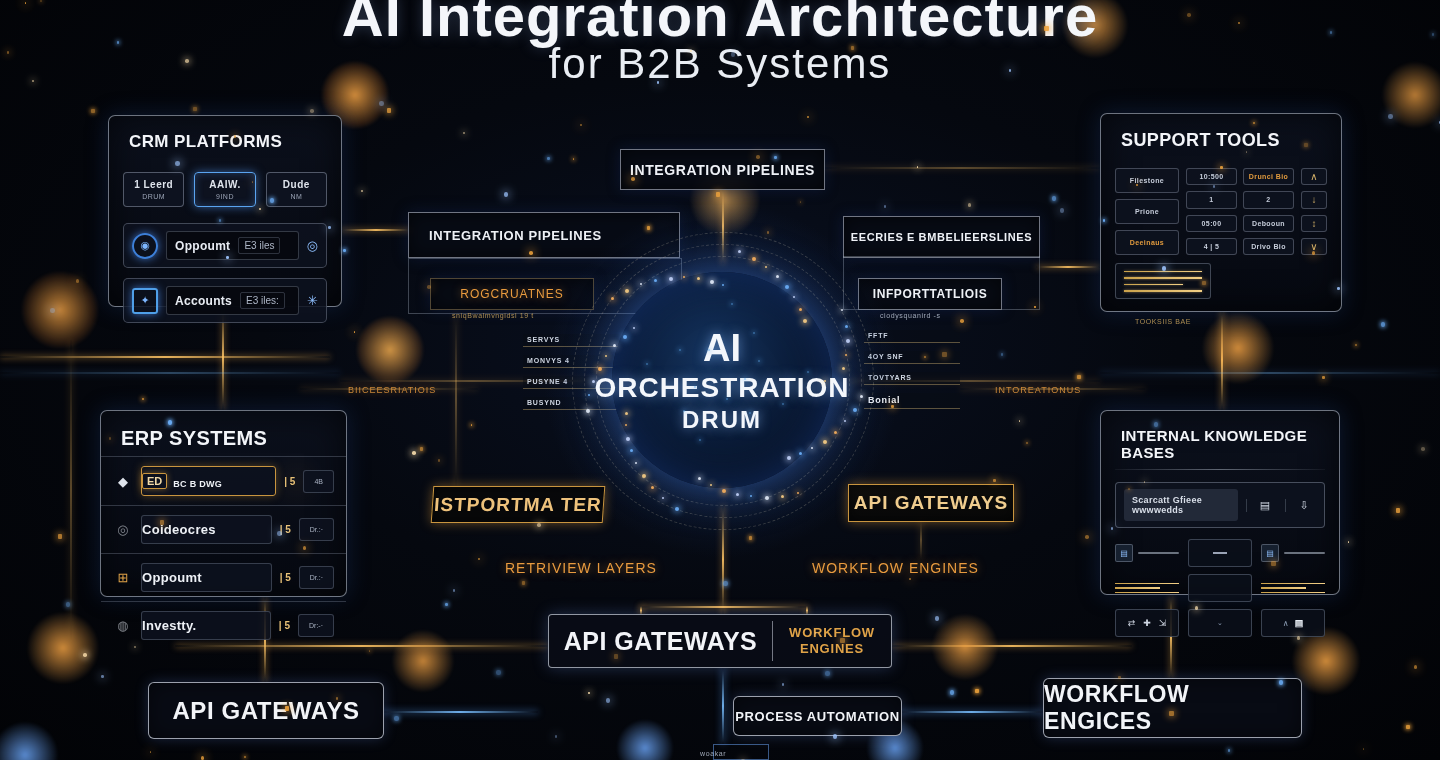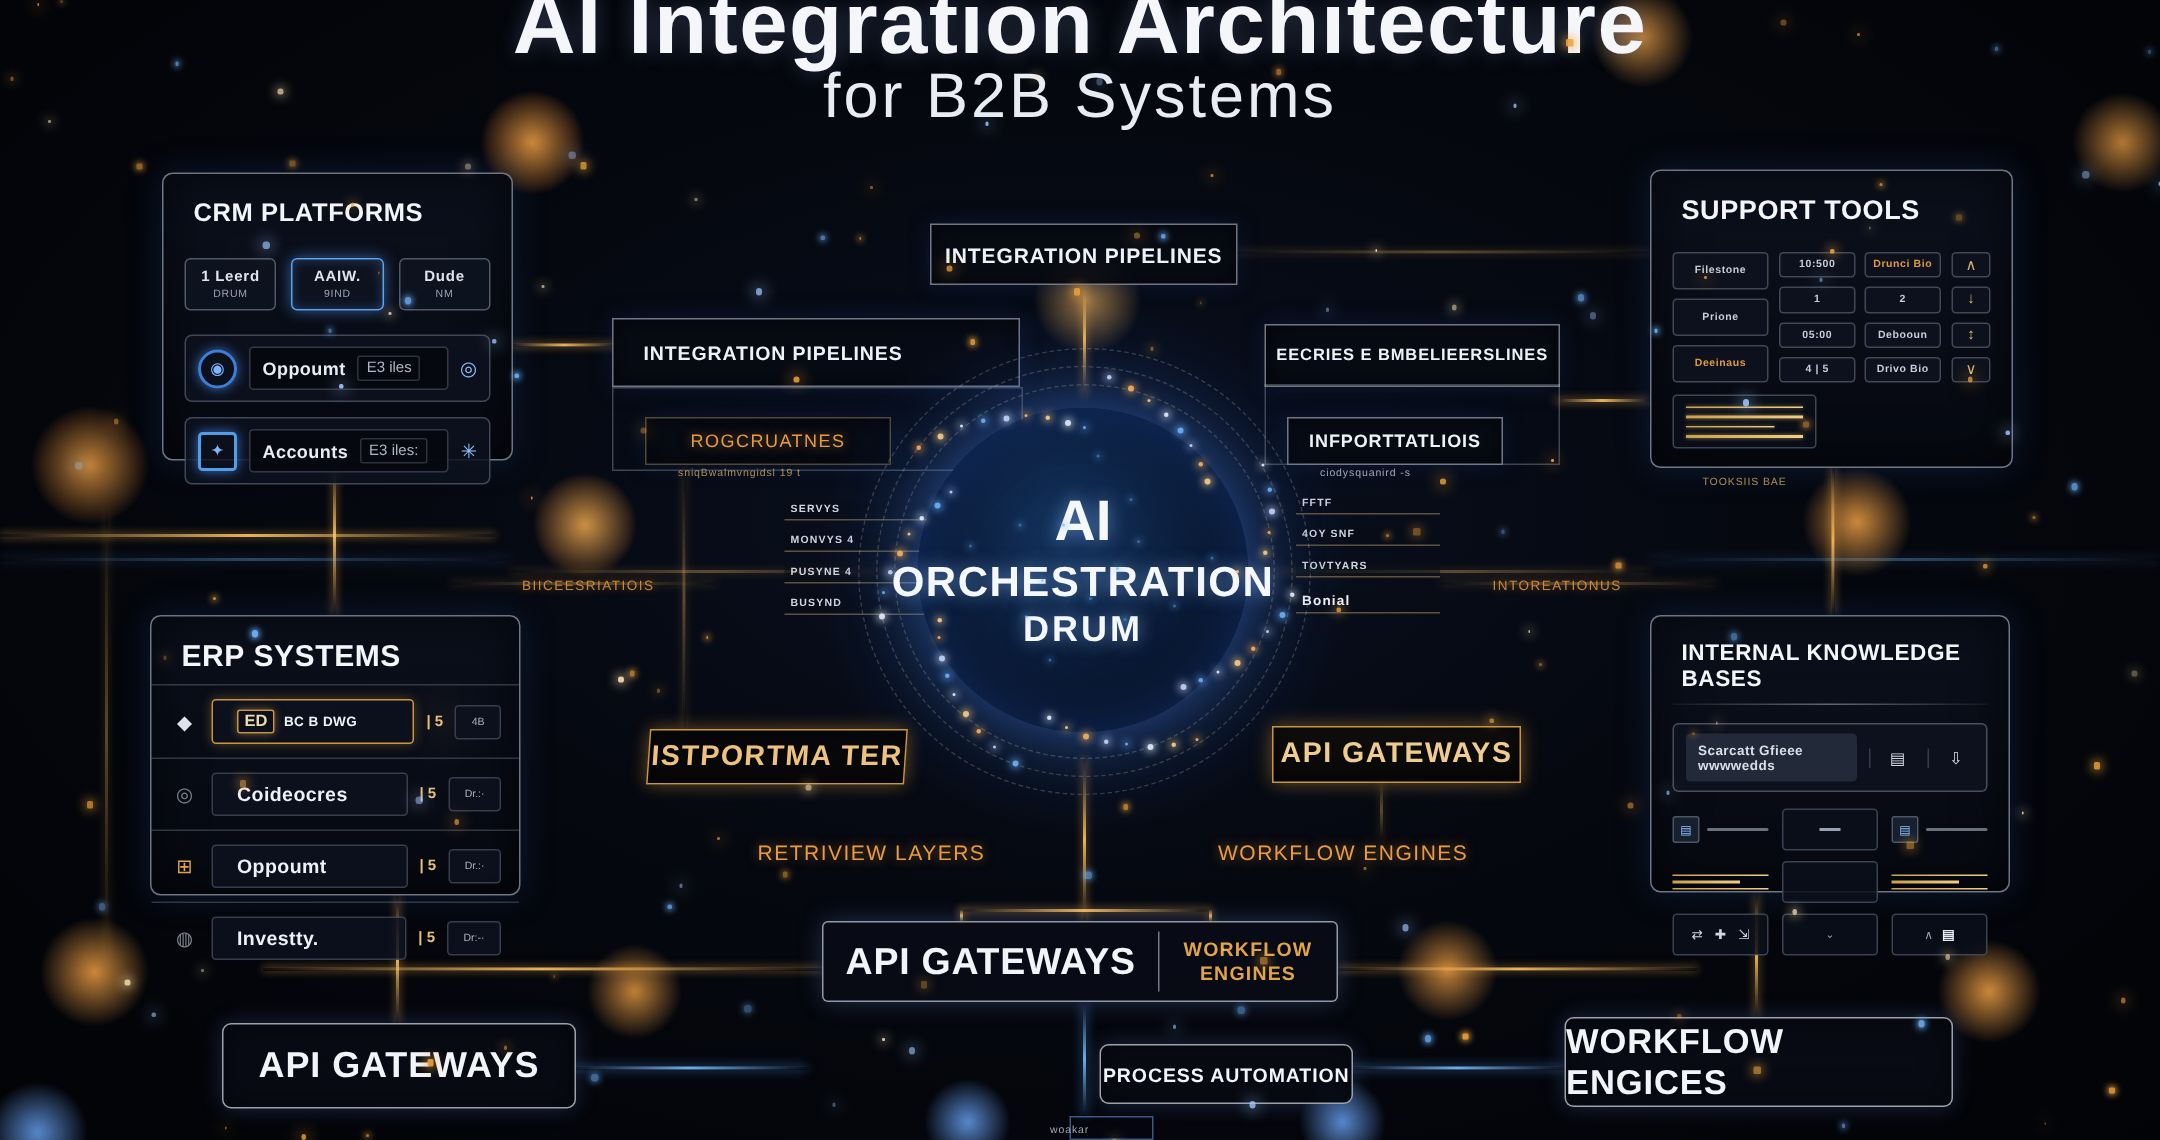--- a/index.html
+++ b/index.html
@@ -45,21 +45,21 @@
   .sup-cell{background:rgba(13,18,30,.9);border:1px solid rgba(130,140,158,.45);border-radius:3px;font-size:7px;font-weight:bold;color:#c6cdda;display:flex;align-items:center;justify-content:center;letter-spacing:.4px;}
   .sup-cell.or{color:#e09a3e;}
   .sup-colR{display:flex;flex-direction:column;gap:6px;width:26px;}
   .sup-arrow{flex:1;background:rgba(13,18,30,.9);border:1px solid rgba(130,140,158,.45);border-radius:3px;display:flex;align-items:center;justify-content:center;font-size:10px;color:#d6b36a;}
   .sup-lines{position:absolute;left:14px;bottom:12px;width:96px;height:36px;border:1px solid rgba(130,140,158,.45);border-radius:3px;display:flex;flex-direction:column;justify-content:center;gap:5px;padding:4px 8px;box-sizing:border-box;background:rgba(10,14,24,.9);}
   .sup-lines i{display:block;height:1.5px;background:linear-gradient(90deg,#caa14a,#f2cf86);box-shadow:0 0 3px rgba(240,200,120,.6);}
   
   .erp-row{display:flex;align-items:center;gap:8px;padding:9px 12px;border-top:1px solid rgba(150,160,178,.3);}
   .erp-ico{width:20px;text-align:center;font-size:13px;color:#dfe4ec;flex:0 0 auto;}
   .erp-ico.or{color:#e0a348;}
-  .erp-main{flex:1;display:flex;align-items:center;gap:6px;background:rgba(13,18,30,.85);border:1px solid rgba(120,130,150,.4);border-radius:3px;padding:6px 16px;}
+  .erp-main{flex:1;display:flex;align-items:flex-end;gap:6px;background:rgba(13,18,30,.85);border:1px solid rgba(120,130,150,.4);border-radius:3px;padding:6px 0;}
   .erp-chip{font-size:11px;font-weight:bold;color:#f0d9a8;border:1.5px solid #c9953f;border-radius:2px;padding:1px 4px;box-shadow:0 0 6px rgba(220,160,60,.5);}
   .erp-label{font-size:13px;font-weight:bold;color:#eef1f6;letter-spacing:.3px;}
   .erp-count{font-size:10px;font-weight:bold;color:#e8c177;flex:0 0 auto;}
   .erp-act{flex:0 0 auto;background:rgba(13,18,30,.85);border:1px solid rgba(120,130,150,.4);border-radius:3px;font-size:7px;color:#aab3c3;padding:7px 10px;}
   
   .kb-search{display:flex;align-items:center;gap:8px;margin:12px 14px 0 14px;background:rgba(13,18,30,.9);border:1px solid rgba(130,140,158,.5);border-radius:4px;padding:6px 8px;}
   .kb-search-inner{flex:1;background:rgba(40,48,64,.8);border-radius:3px;font-size:9px;font-weight:bold;color:#d9dfe9;padding:6px 8px;letter-spacing:.3px;}
   .kb-ic{width:24px;text-align:center;font-size:11px;color:#cfd6e2;border-left:1px solid rgba(130,140,158,.35);padding-left:6px;}
   .kb-grid{display:grid;grid-template-columns:1fr 1fr 1fr;gap:9px;margin:12px 14px 0 14px;}
   .kb-cell{height:26px;display:flex;align-items:center;gap:5px;}

